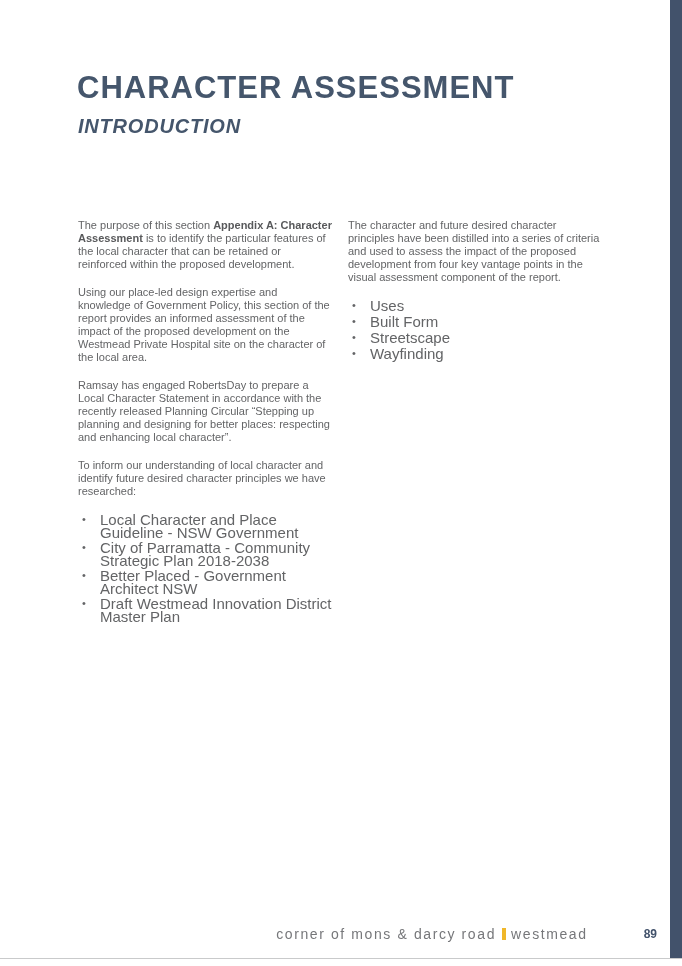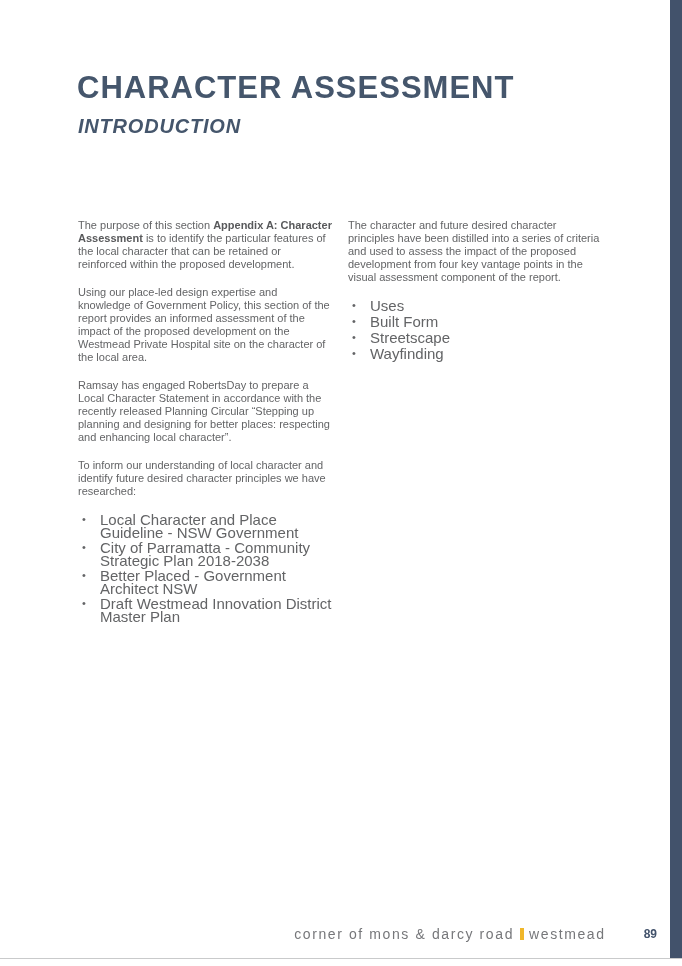--- a/index.html
+++ b/index.html
@@ -83,21 +83,21 @@
   .footer .sep {
     display: inline-block;
     width: 4px; height: 12px;
     background: #f0b72a;
     margin: 0 5px 0 6px;
   }
   .footer .pagenum {
     font-size: 12px;
     font-weight: bold;
     color: #42526b;
-    margin-left: 38px;
+    margin-left: 56px;
   }
 </style>
 </head>
 <body>
 
 <div class="page">
 
   <div class="side-accent"></div>
   <div class="bottom-rule"></div>
 

